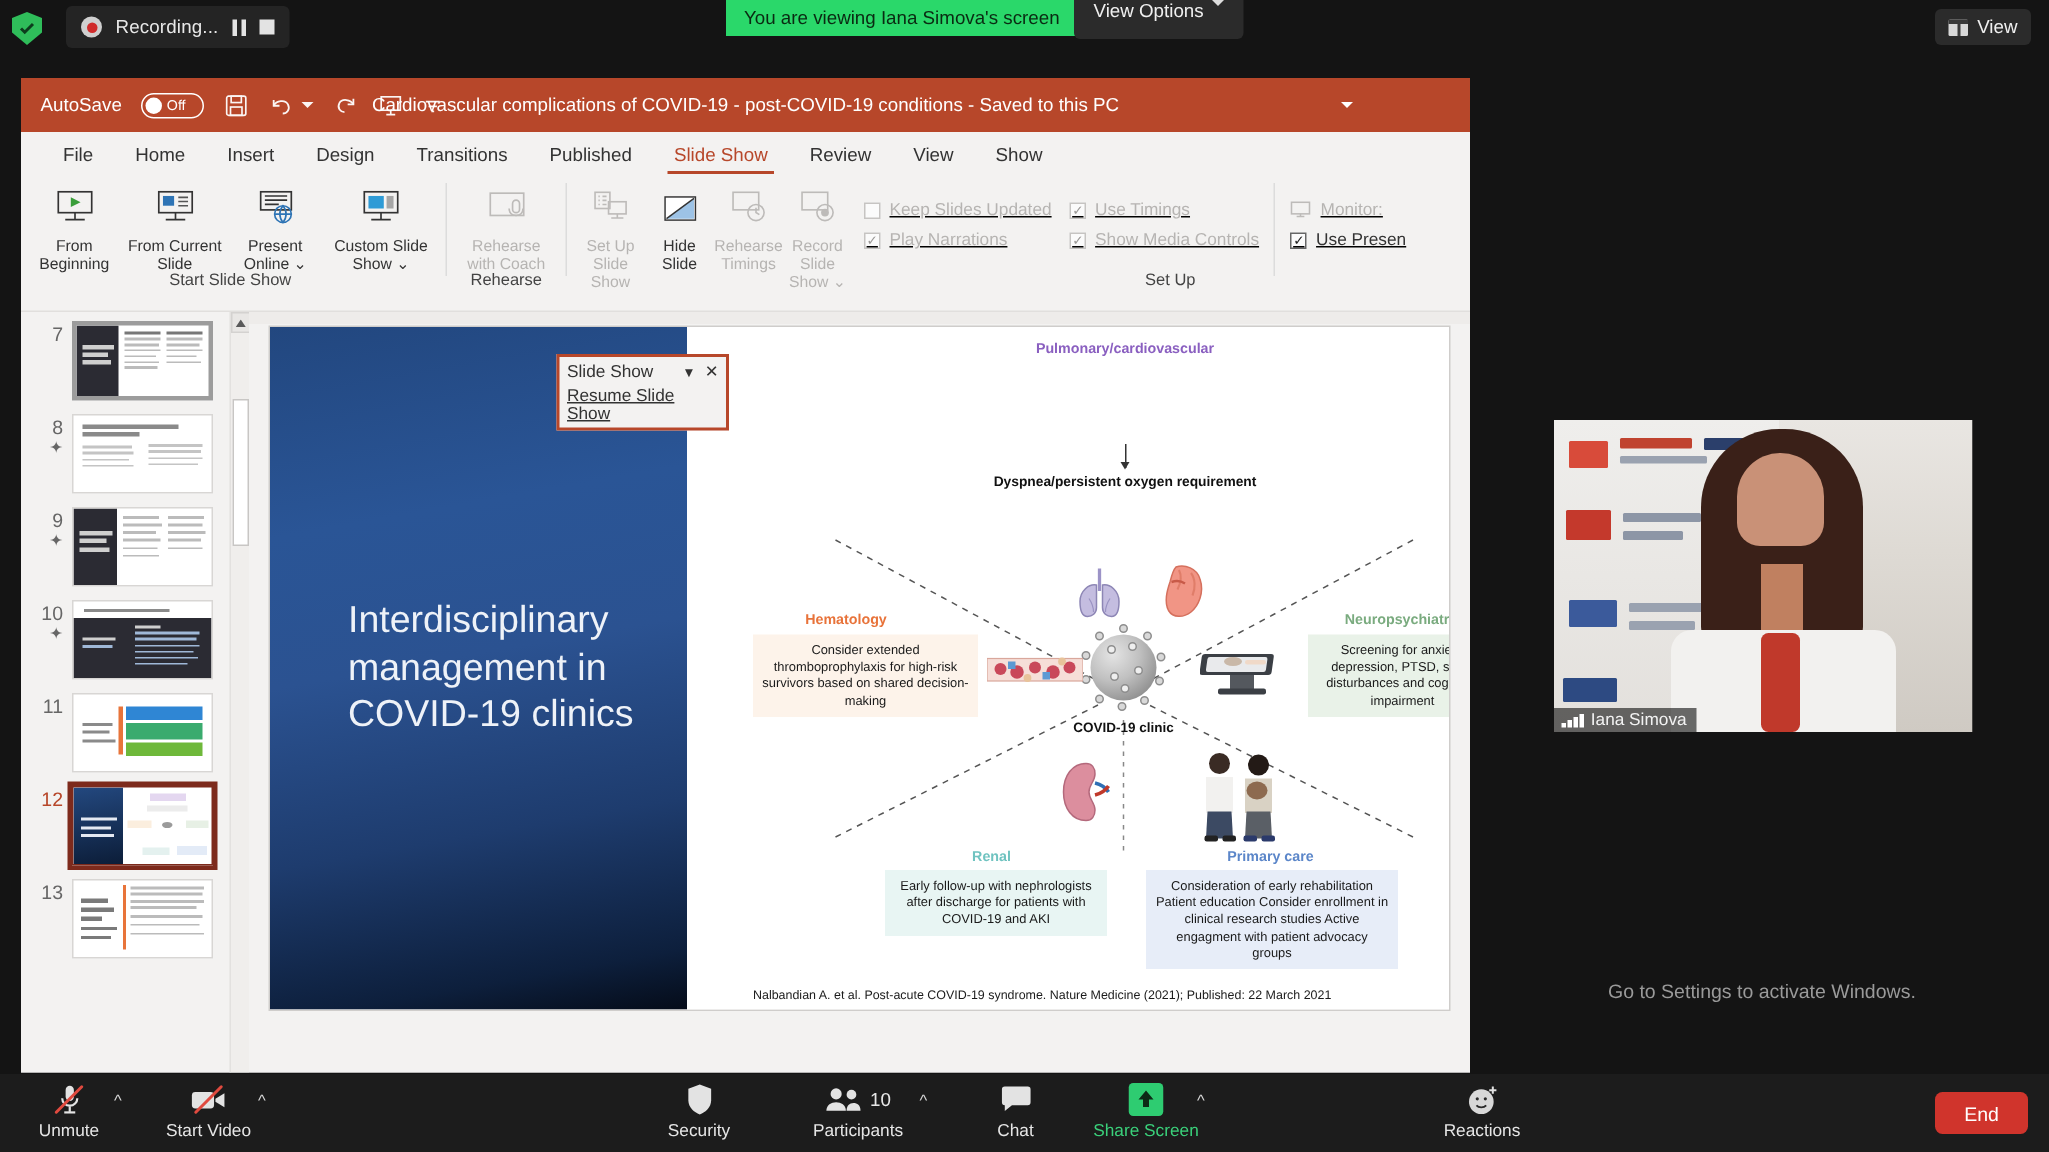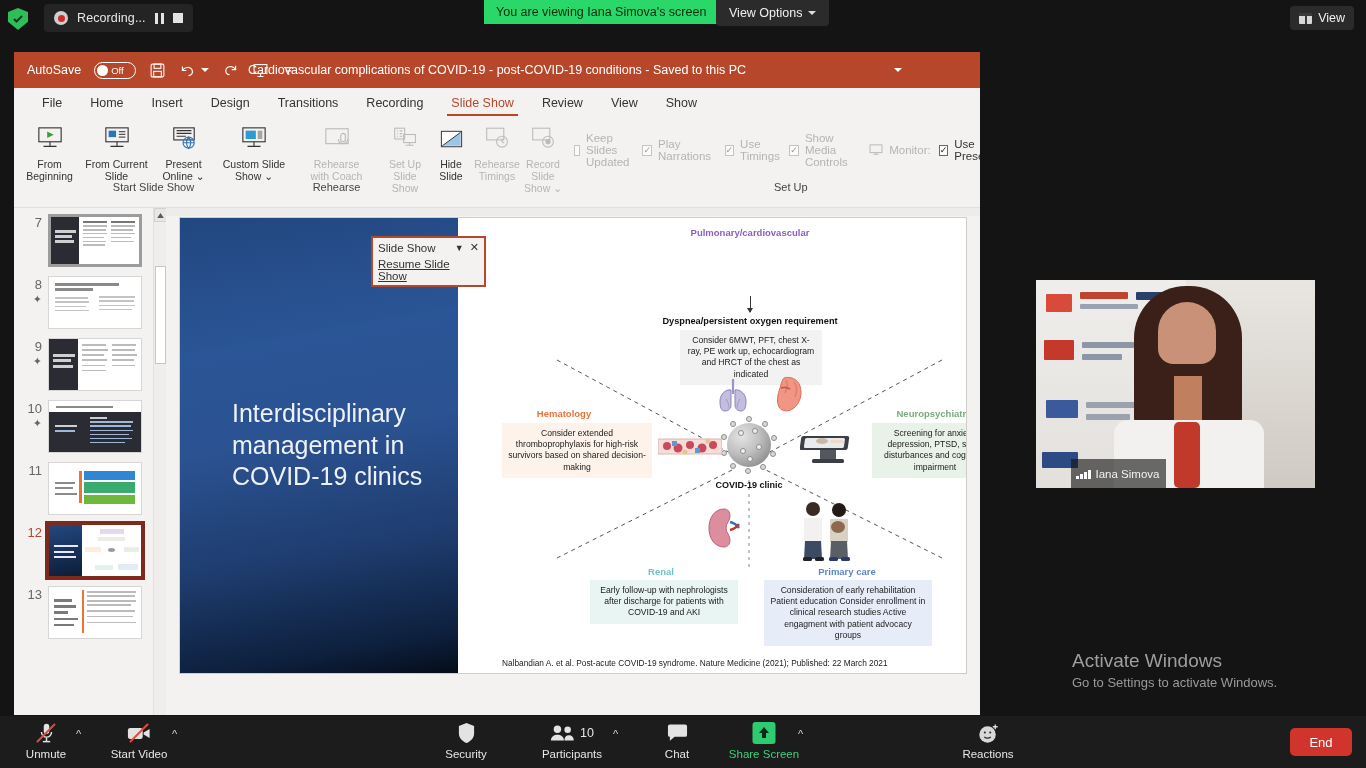--- a/index.html
+++ b/index.html
@@ -31,21 +31,21 @@
   .pause-ico i { display:block; width:3.5px; height:11px; background:#e3e3e3; }
   .stop-ico { width:10px; height:10px; background:#e3e3e3; }
 
   .viewing-banner {
     position:absolute; left:484px; top:0; height:24px; background:#2ad86a;
     color:#0a2a12; font-size:12.5px; display:flex; align-items:center;
     padding:0 12px; font-weight:400;
   }
   .view-options {
     position:absolute; left:716px; top:0; height:26px; background:#2b2b2b;
-    color:#f0f0f0; font-size:12.5px; display:flex; align-items:center; gap:6px;
+    color:#f0f0f0; font-size:12.5px; display:flex; gap:6px;
     padding:0 13px; border-radius:0 0 4px 4px;
   }
   .caret-dn { width:0;height:0;border-left:4px solid transparent;border-right:4px solid transparent;border-top:4px solid #ddd; }
   .view-btn-tr {
     position:absolute; right:12px; top:6px; height:24px; background:#2b2b2b; border-radius:4px;
     display:flex; align-items:center; gap:6px; padding:0 9px; color:#f0f0f0; font-size:12.5px;
   }
   .view-grid-ico { width:13px; height:11px; background:#d8d8d8; position:relative; border-radius:1px; }
   .view-grid-ico::before { content:""; position:absolute; left:0; top:0; width:13px; height:3px; background:#3a3a3a; }
   .view-grid-ico::after { content:""; position:absolute; left:5.5px; top:3px; width:2px; height:8px; background:#3a3a3a; }
@@ -75,21 +75,21 @@
   .rgroup { position:relative; display:flex; flex-direction:column; align-items:center; padding:0 2px; }
   .rgroup-items { display:flex; align-items:flex-start; height:68px; padding-top:5px; }
   .rgroup-label { font-size:11px; color:#444; margin-top:-3px; }
   .rsep { width:1px; background:#dcdcdc; height:62px; margin:6px 4px 0; align-self:flex-start; }
   .rbtn { width:67px; display:flex; flex-direction:column; align-items:center; gap:3px; padding:2px 1px 0; }
   .rbtn .lbl { font-size:10.5px; color:#333; text-align:center; line-height:1.15; }
   .rbtn.dis .lbl { color:#b6b4b2; }
   .rbtn.narrow { width:46px; }
   .rbtn.wide { width:74px; }
   .ico32 { height:32px; display:flex; align-items:center; justify-content:center; }
-  .chk-row { display:flex; flex-direction:row; gap:8px; justify-content:center; height:68px; padding:0 4px; }
+  .chk-row { display:flex; flex-direction:column; gap:8px; justify-content:center; height:68px; padding:0 4px;text-decoration:underline; }
   .chk { display:flex; align-items:center; gap:6px; font-size:11.5px; color:#b6b4b2; }
   .chkbox { width:11px; height:11px; border:1px solid #c6c4c2; background:#fbfbfb; display:flex; align-items:center; justify-content:center; font-size:9px; color:#9b9997; line-height:1; }
   .chk.on .chkbox::after { content:"\2713"; }
   .chk.dark { color:#333; }
   .chk.dark .chkbox { border-color:#666; color:#222; }
 
   
   .ss-popup {
     position:absolute; left:357px; top:184px; width:115px; border:2px solid #b7472a;
     background:#f3f2f1; z-index:30; padding:2px 0;
@@ -153,21 +153,21 @@
   
   .video-panel { position:absolute; left:1036px; top:280px; width:279px; height:208px; overflow:hidden; background:#1c1c1c; }
   .vp-bg { position:absolute; inset:0; background:linear-gradient(180deg,#e9e6e2 0%,#dedad4 42%,#cfcac3 100%); }
   .vp-poster { position:absolute; left:0; top:0; width:150px; height:100%; background:linear-gradient(180deg,#efeeec 0%,#e3e0dc 100%); }
   .vp-pblock { position:absolute; border-radius:1px; }
   .vp-hair { position:absolute; left:98px; top:6px; width:108px; height:160px; border-radius:52px 52px 28px 28px; background:#3a2018; }
   .vp-hair2 { position:absolute; left:122px; top:22px; width:58px; height:62px; border-radius:34px 34px 18px 18px; background:#c99177; }
   .vp-coat { position:absolute; left:78px; top:140px; width:150px; height:80px; background:#f2f1ef; border-radius:14px 14px 0 0; }
   .vp-tie { position:absolute; left:138px; top:142px; width:26px; height:66px; background:#c0392b; border-radius:5px; }
   .vp-neck { position:absolute; left:138px; top:96px; width:28px; height:52px; background:#c08060; }
-  .vp-namebar { position:absolute; left:0; bottom:0; height:29px; display:flex; align-items:center; gap:5px; padding:0 7px 0 5px; background:rgba(20,20,20,.62);margin-left:35px; }
+  .vp-namebar { position:absolute; left:0; bottom:0; height:16px; display:flex; align-items:center; gap:5px; padding:0 7px 0 5px; background:rgba(20,20,20,.62); }
   .vp-name { color:#f2f2f2; font-size:11.5px; }
   .sig-ico { display:flex; align-items:flex-end; gap:1.5px; height:10px; }
   .sig-ico i { width:2.5px; background:#fff; display:block; }
 
   .activate { position:absolute; left:1072px; top:650px; color:#8f8f8f; }
   .activate .a1 { font-size:19px; color:#9e9e9e; }
   .activate .a2 { font-size:13px; color:#9a9a9a; margin-top:3px; }
 
   
   .zbar { position:absolute; left:0; bottom:0; width:1366px; height:52px; background:#1c1c1c; }
@@ -261,21 +261,21 @@
       <span class="ppt-doc-title">Cardiovascular complications of COVID-19 - post-COVID-19 conditions  -  Saved to this PC</span>
       <span class="caret-dn" style="position:absolute;right:78px;top:16px;border-top-color:#fff"></span>
     </div>
 
     <div class="ppt-tabs">
       <div class="ppt-tab">File</div>
       <div class="ppt-tab">Home</div>
       <div class="ppt-tab">Insert</div>
       <div class="ppt-tab">Design</div>
       <div class="ppt-tab">Transitions</div>
-      <div class="ppt-tab">Recording</div>
+      <div class="ppt-tab">Published</div>
       <div class="ppt-tab active">Slide Show</div>
       <div class="ppt-tab">Review</div>
       <div class="ppt-tab">View</div>
       <div class="ppt-tab">Show</div>
     </div>
 
     <div class="ribbon">
 
       <div class="rgroup">
         <div class="rgroup-items">
@@ -622,21 +622,20 @@
                 <line x1="448" y1="142" x2="272" y2="236" stroke="#555" stroke-width="1" stroke-dasharray="4,4"></line>
                 <line x1="63" y1="340" x2="238" y2="252" stroke="#555" stroke-width="1" stroke-dasharray="4,4"></line>
                 <line x1="448" y1="340" x2="272" y2="252" stroke="#555" stroke-width="1" stroke-dasharray="4,4"></line>
                 <line x1="255" y1="262" x2="255" y2="352" stroke="#888" stroke-width="1" stroke-dasharray="3,4"></line>
               </svg>
 
               <div class="dg-h" style="left:168px;top:9px;width:176px;color:#8a5fc0">Pulmonary/cardiovascular</div>
               <div class="dg-arrow" style="left:256px;top:78px;height:16px"></div>
 
               <div class="dg-h" style="left:120px;top:98px;width:272px;color:#111;font-size:9.2px">Dyspnea/persistent oxygen requirement</div>
-              <div class="dg-box" style="left:186px;top:112px;width:142px;background:#f2f2f2">Consider 6MWT, PFT, chest X-ray, PE work up, echocardiogram and HRCT of the chest as indicated</div>
 
               <svg class="organ" style="left:222px;top:158px" width="36" height="38" viewBox="0 0 36 38">
                 <path d="M17 3v15" stroke="#9c93c7" stroke-width="2.2" fill="none"></path>
                 <path d="M15 14C10 13 4 18 4 25c0 6 1 10 5 10 3 0 6-2 6-6z" fill="#c4bde0" stroke="#8d86b5" stroke-width="1"></path>
                 <path d="M19 14c5-1 11 4 11 11 0 6-1 10-5 10-3 0-6-2-6-6z" fill="#c4bde0" stroke="#8d86b5" stroke-width="1"></path>
                 <path d="M10 23c2 3 3 6 3 9M24 23c-2 3-3 6-3 9" stroke="#9a93c2" stroke-width=".8" fill="none"></path>
               </svg>
 
               <svg class="organ" style="left:278px;top:156px" width="36" height="40" viewBox="0 0 36 40">
                 <path d="M12 4c6-2 14 1 16 8 3 9-1 18-6 22-5 4-12 4-15-1-3-6-1-13 1-19 1-4 2-8 4-10z" fill="#f19585" stroke="#d5705d" stroke-width="1"></path>
@@ -750,21 +749,20 @@
         <i style="height:3px"></i>
           <i style="height:5px"></i>
           <i style="height:7px"></i>
           <i style="height:9px"></i>
       </span>
       <span class="vp-name">Iana Simova</span>
     </div>
   </div>
 
   <div class="activate">
-    <div class="a1">Activate Windows</div>
     <div class="a2">Go to Settings to activate Windows.</div>
   </div>
 
   <div class="zbar">
 
     <div class="zitem" style="left:0px">
       <span class="zicon" style="position:relative">
         <svg width="17" height="22" viewBox="0 0 18 24" fill="#e3e3e3">
             <rect x="6" y="2" width="6" height="11" rx="3"></rect>
             <path d="M3.5 11a5.5 5.5 0 0011 0" fill="none" stroke="#e3e3e3" stroke-width="1.6"></path>

